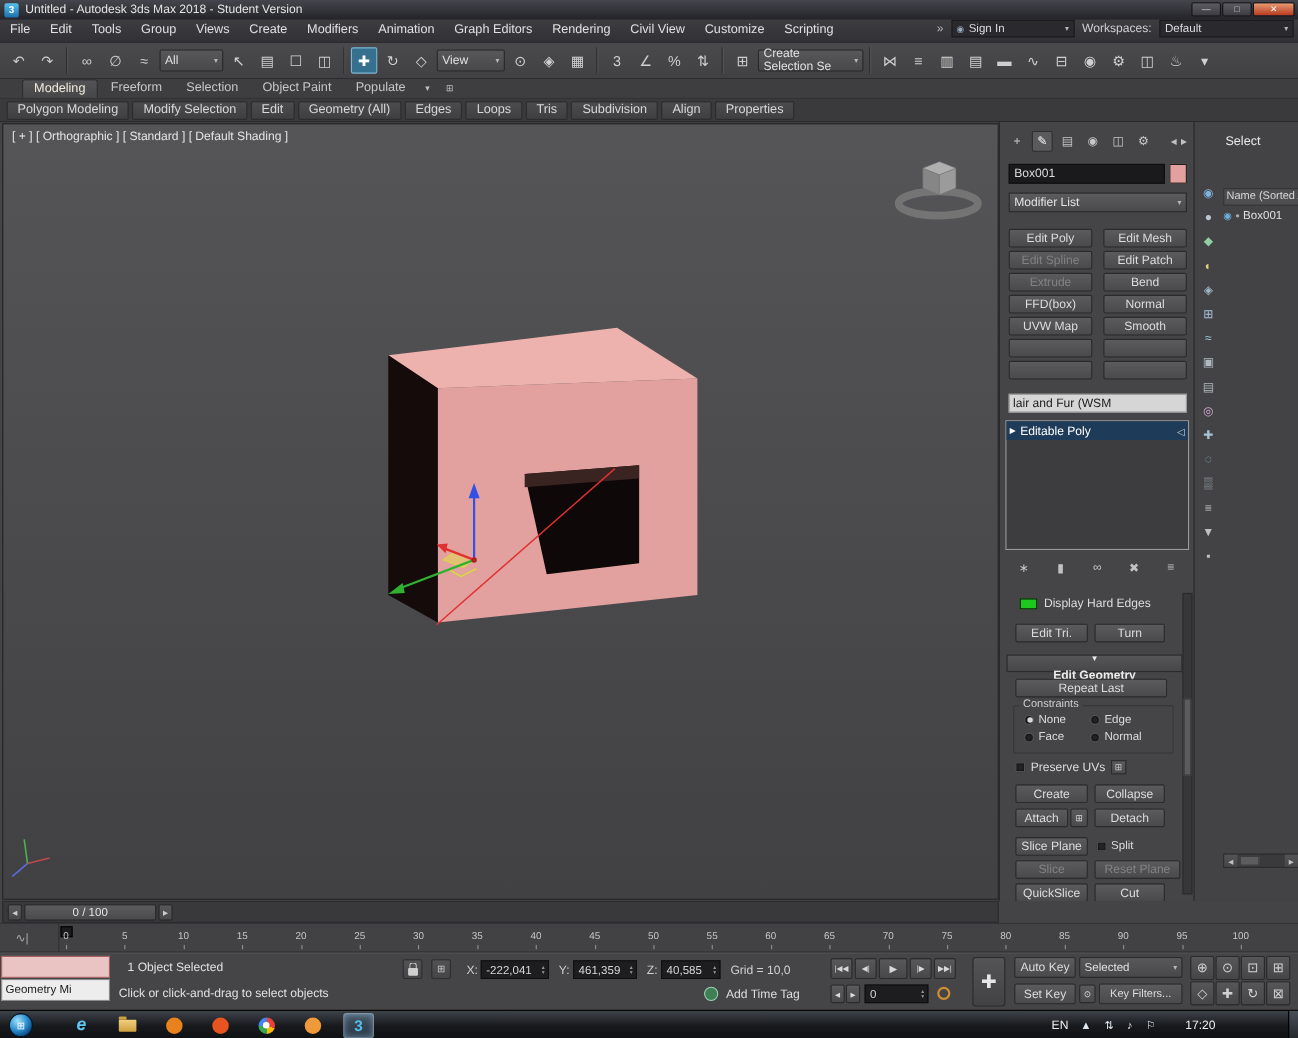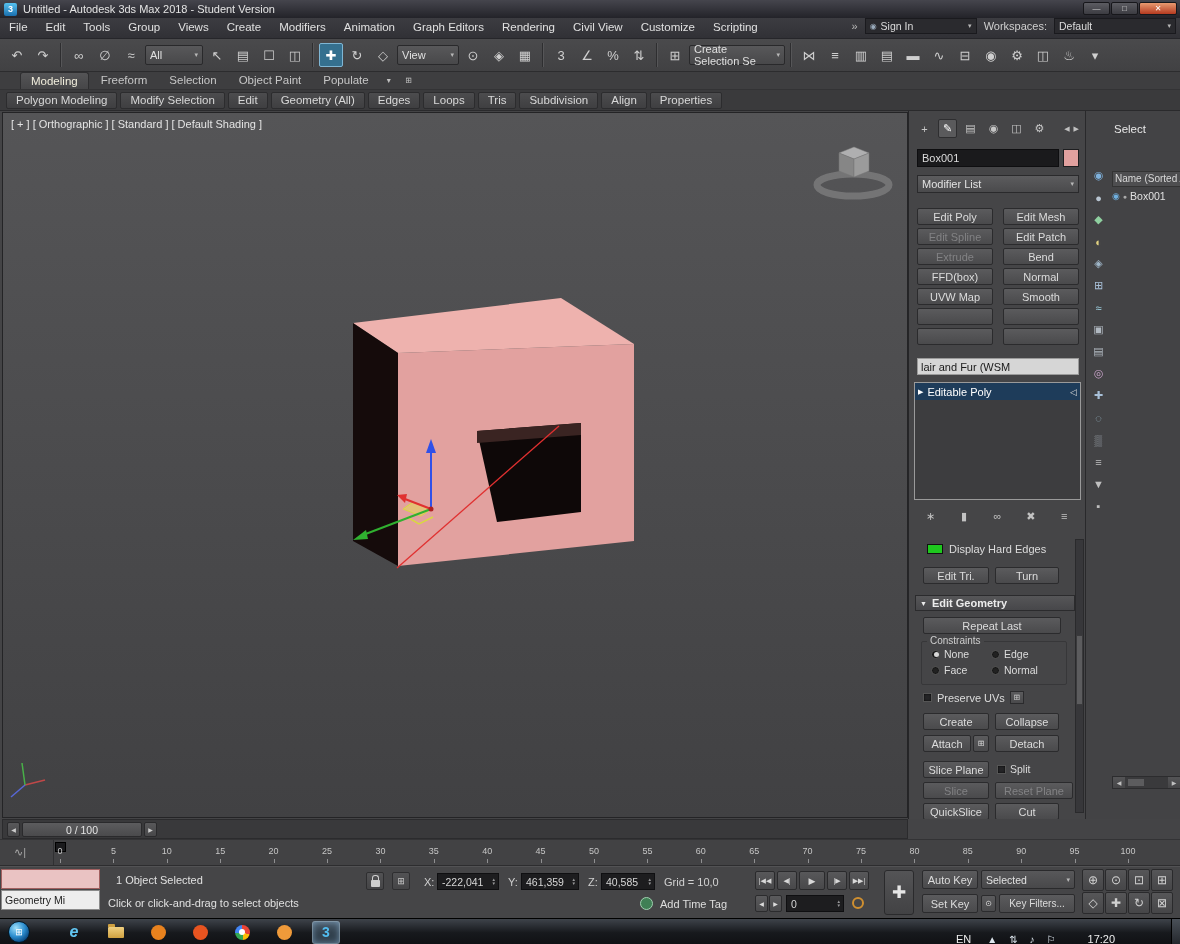--- a/index.html
+++ b/index.html
@@ -90,21 +90,21 @@
 .st-p{font-size:9px;color:#d8d8d8;}
 .stacktools{position:absolute;left:5px;top:395px;width:167px;height:20px;display:flex;
   justify-content:space-around;align-items:center;}
 .cp-tool{width:22px;height:18px;display:flex;align-items:center;justify-content:center;
   color:#c2c2c2;font-size:11px;}
 .rollarea{position:absolute;left:0;top:424px;width:177px;height:284px;overflow:hidden;}
 .dhe-row{position:absolute;left:18px;top:8px;display:flex;align-items:center;gap:6px;font-size:11px;color:#dcdcdc;}
 .swatch-green{width:16px;height:10px;border:1px solid #111;}
 .roll-header{position:absolute;left:6px;top:60px;width:160px;height:16px;
   background:linear-gradient(#565658,#47474a);border:1px solid #2b2b2d;display:flex;align-items:center;
-  gap:5px;padding:0 4px;font-size:11px;font-weight:bold;color:#ececec;}
+  gap:5px;padding:0 4px;font-size:11px;font-weight:bold;color:#ececec;flex-direction:column;}
 .rh-a{font-size:7px;font-weight:normal;}
 .grouplabel{position:absolute;left:18px;top:100px;font-size:10px;color:#cfcfcf;background:#454547;
   padding:0 3px;z-index:2;}
 .groupbox{position:absolute;left:12px;top:106px;width:146px;height:44px;border:1px solid #373739;border-radius:2px;}
 .radio{position:absolute;display:flex;align-items:center;gap:4px;font-size:10.5px;color:#dcdcdc;}
 .rdot{width:9px;height:9px;border-radius:50%;background:#222;border:1px solid #555;
   box-shadow:inset 0 0 2px #000;position:relative;}
 .radio.checked .rdot:after{content:"";position:absolute;left:1.5px;top:1.5px;width:5px;height:5px;
   background:#d8d8d8;border-radius:50%;}
 .cb{width:9px;height:9px;background:#242426;border:1px solid #555;box-shadow:inset 0 0 2px #000;}
@@ -208,21 +208,21 @@
 .dot{width:15px;height:15px;border-radius:50%;}
 .app-letter{font-size:16px;font-style:italic;font-weight:bold;}
 .folder{width:16px;height:11px;background:linear-gradient(#f0d080,#cfa040);border-radius:1px;position:relative;}
 .folder:before{content:"";position:absolute;left:0;top:-3px;width:7px;height:3px;background:#cfa040;
   border-radius:1px 1px 0 0;}
 .chrome-dot{width:15px;height:15px;border-radius:50%;
   background:conic-gradient(#ea4335 0 30%,#fbbc05 30% 50%,#34a853 50% 75%,#4285f4 75% 100%);position:relative;}
 .chrome-dot:after{content:"";position:absolute;left:4.5px;top:4.5px;width:6px;height:6px;border-radius:50%;
   background:#fff;}
 .max3{color:#52bdf0;font-weight:bold;font-size:14px;}
-.trayzone{position:absolute;left:956px;top:0;height:26px;display:flex;align-items:flex-end;gap:16px;color:#eee;}
+.trayzone{position:absolute;left:956px;top:0;height:26px;display:flex;align-items:center;gap:11px;color:#eee;}
 .lang{font-size:11px;}
 .traygroup{display:flex;gap:12px;align-items:center;font-size:10px;color:#dfe8f0;}
 .clock{font-size:11px;margin-left:16px;}
 .showdesk{position:absolute;right:0;top:0;width:9px;height:26px;
   background:linear-gradient(#4a5058,#23262b);border-left:1px solid #000;}
 </style>
 </head>
 <body>
 
 <div id="root">

